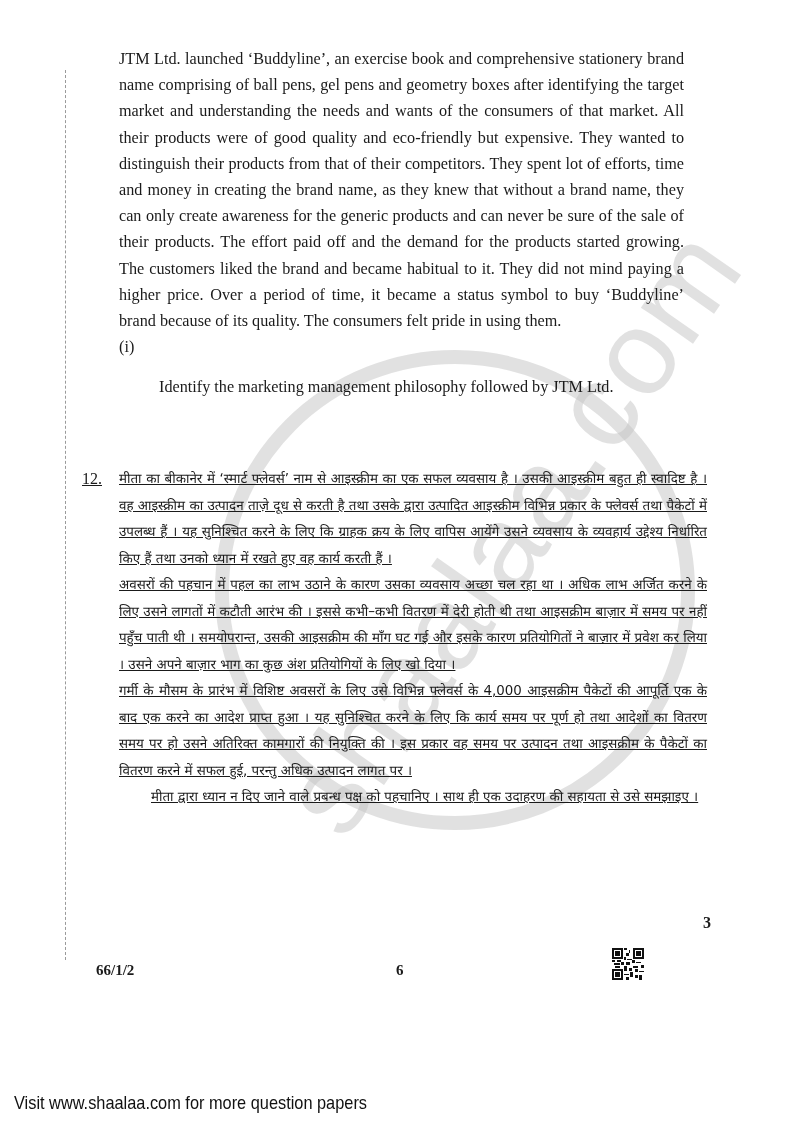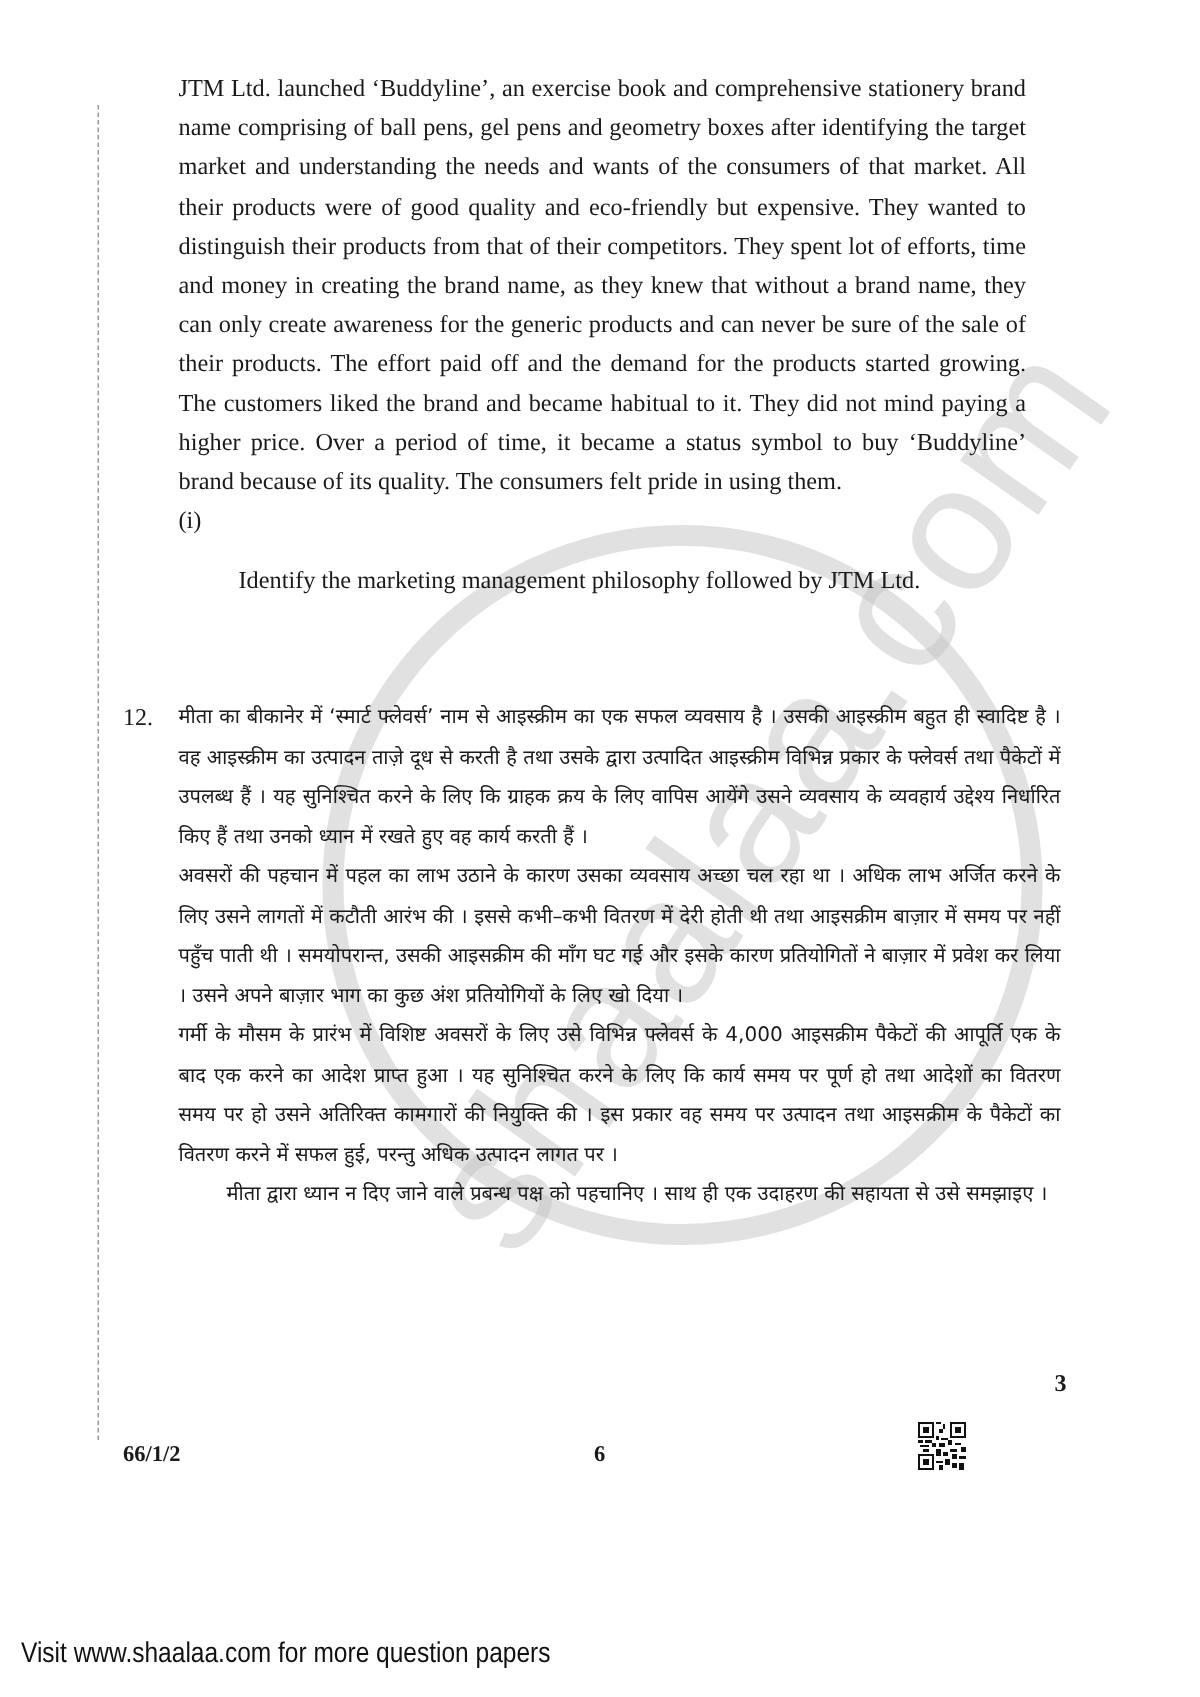--- a/index.html
+++ b/index.html
@@ -68,21 +68,21 @@
     .sub-q .txt { flex: 1; text-align: justify; margin-top: 40px; }
     .hi-block {
       position: absolute;
       left: 82px;
       top: 466px;
       width: 625px;
       font-family: "DejaVu Sans", sans-serif;
       font-size: 13.4px;
       line-height: 26.5px;
     }
-    .q-row { display: flex; }
+    .q-row { display: flex; text-decoration: underline; }
     .q-num {
       width: 37px;
       flex: 0 0 37px;
       font-family: "Liberation Serif", serif;
       font-size: 16px;
     }
     .q-body { flex: 1; text-align: justify; }
     .q-body p { margin: 0; }
     .indent { text-indent: 32px; }
     .marks-row { display: flex; justify-content: center; }
@@ -96,21 +96,21 @@
     .footer {
       position: absolute;
       top: 954px;
       left: 0;
       width: 800px;
       height: 30px;
       font-family: "Liberation Serif", serif;
       font-weight: bold;
       font-size: 15px;
     }
-    .footer .code { position: absolute; left: 82px; top: 8px; }
+    .footer .code { position: absolute; left: 96px; top: 8px; }
     .footer .page { position: absolute; left: 396px; top: 8px; }
     .qr {
       position: absolute;
       left: 612px;
       top: 948px;
       width: 32px;
       height: 32px;
     }
     .bottom-note {
       position: absolute;

